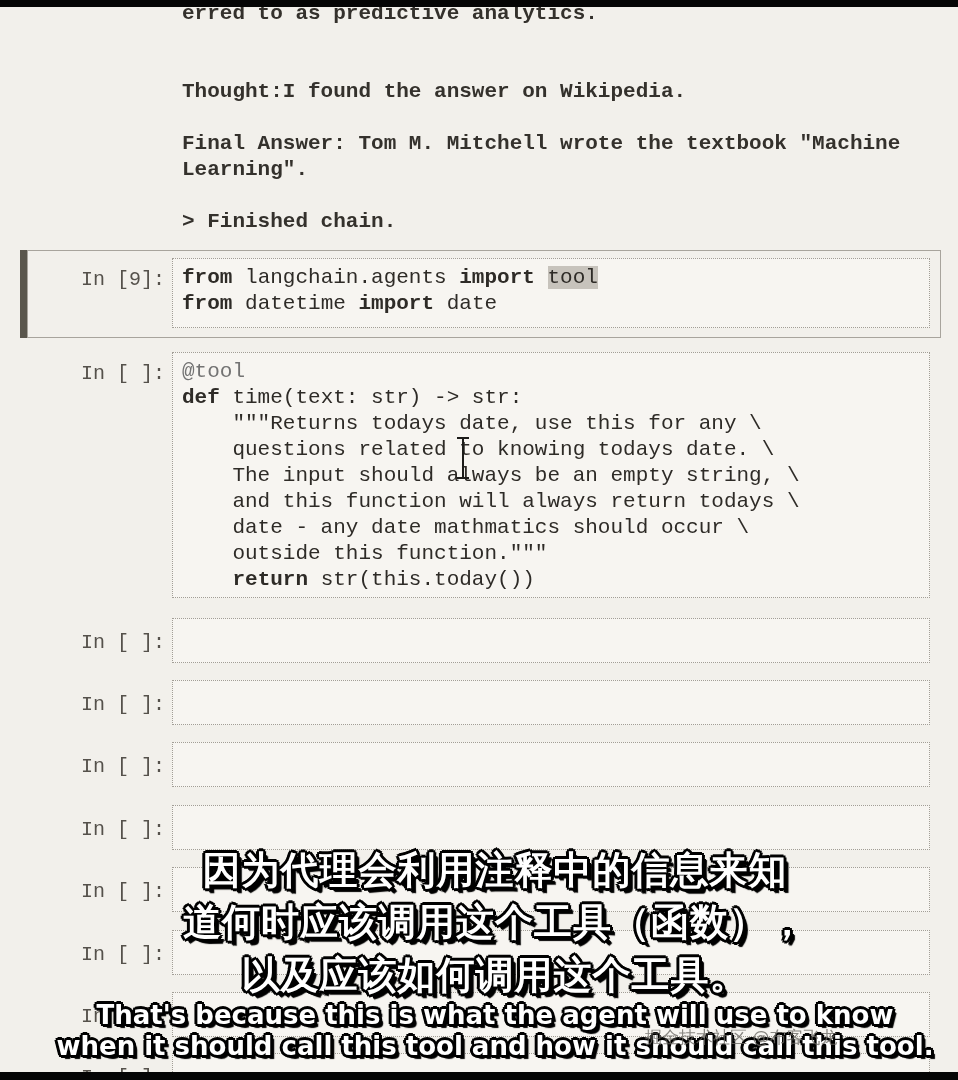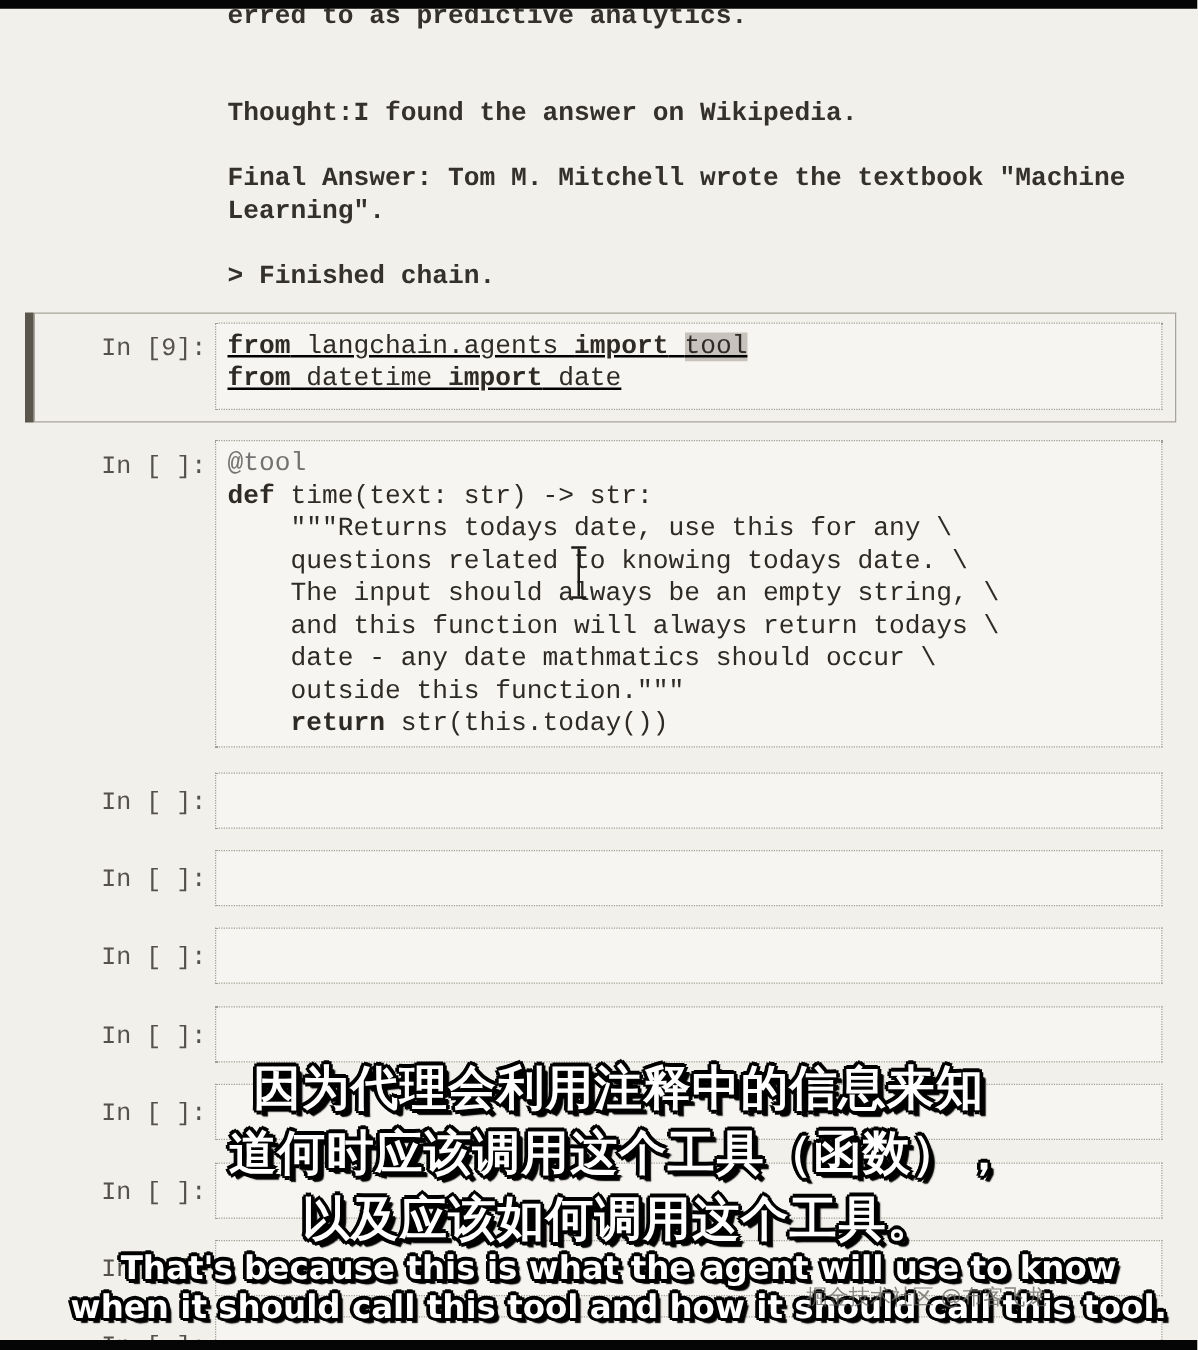--- a/index.html
+++ b/index.html
@@ -95,21 +95,21 @@
 
 Final Answer: Tom M. Mitchell wrote the textbook "Machine
 Learning".
 
 &gt; Finished chain.</pre>
 
 <div id="cells">
     <div class="selbar" style="left: 20px; top: 250px; width: 7px; height: 88px;"></div>
     <div class="chrome" style="left: 27px; top: 250px; width: 914px; height: 88px;"></div>
     <div class="prompt" style="top: 268px;">In [9]:</div>
-    <div class="codebox" style="top: 258px; height: 70px; text-decoration: underline;">
+    <div class="codebox" style="top: 258px; height: 70px;">
       <div class="codeline"><span class="tok-kw">from</span><span class="tok-p"> langchain.agents </span><span class="tok-kw">import</span><span class="tok-p"> </span><span class="tok-hl">tool</span></div>
       <div class="codeline"><span class="tok-kw">from</span><span class="tok-p"> datetime </span><span class="tok-kw">import</span><span class="tok-p"> date</span></div>
     </div>
     <div class="prompt" style="top: 362px;">In [ ]:</div>
     <div class="codebox" style="top: 352px; height: 246px;">
       <div class="codeline"><span class="tok-dec">@tool</span></div>
       <div class="codeline"><span class="tok-kw">def</span><span class="tok-p"> time(text: str) -&gt; str:</span></div>
       <div class="codeline"><span class="tok-p">    """Returns todays date, use this for any \</span></div>
       <div class="codeline"><span class="tok-p">    questions related to knowing todays date. \</span></div>
       <div class="codeline"><span class="tok-p">    The input should always be an empty string, \</span></div>

